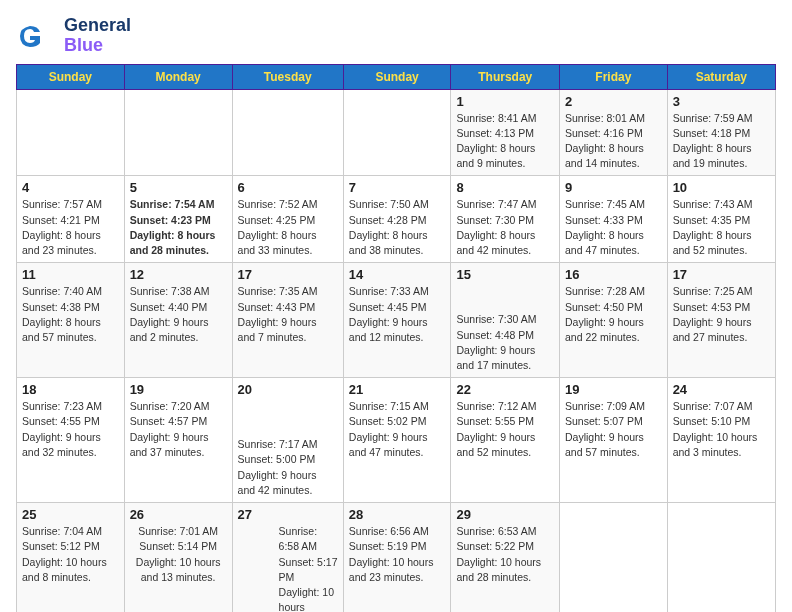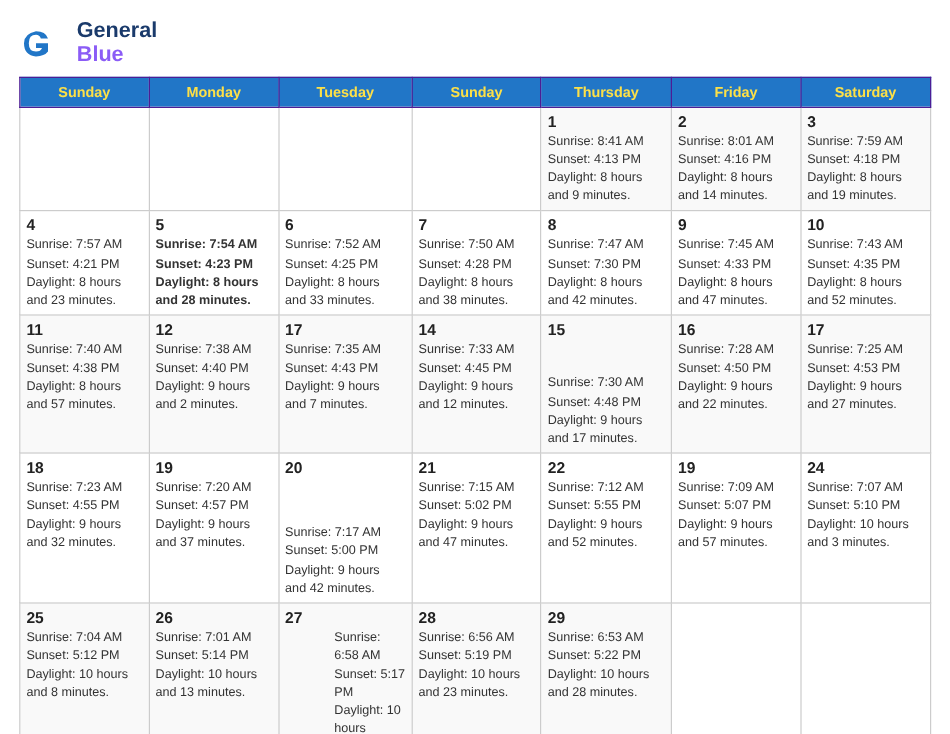--- a/index.html
+++ b/index.html
@@ -302,21 +302,21 @@
       <tr>
         <td>
           <span class="day-num">25</span>
           <div class="day-info" style="white-space: pre-line;">Sunrise: 7:04 AM
 Sunset: 5:12 PM
 Daylight: 10 hours
 and 8 minutes.</div>
         </td>
         <td>
           <span class="day-num">26</span>
-          <div class="day-info" style="white-space: pre-line;">Sunrise: 7:01 AM
+          <div class="day-info" style="white-space: pre-line; text-align: center;">Sunrise: 7:01 AM
 Sunset: 5:14 PM
 Daylight: 10 hours
 and 13 minutes.</div>
         </td>
         <td>
           <span class="day-num">27</span>
           <div class="day-info" style="white-space: pre-line; margin-left: 41px;">Sunrise: 6:58 AM
 Sunset: 5:17 PM
 Daylight: 10 hours
 and 18 minutes.</div>

